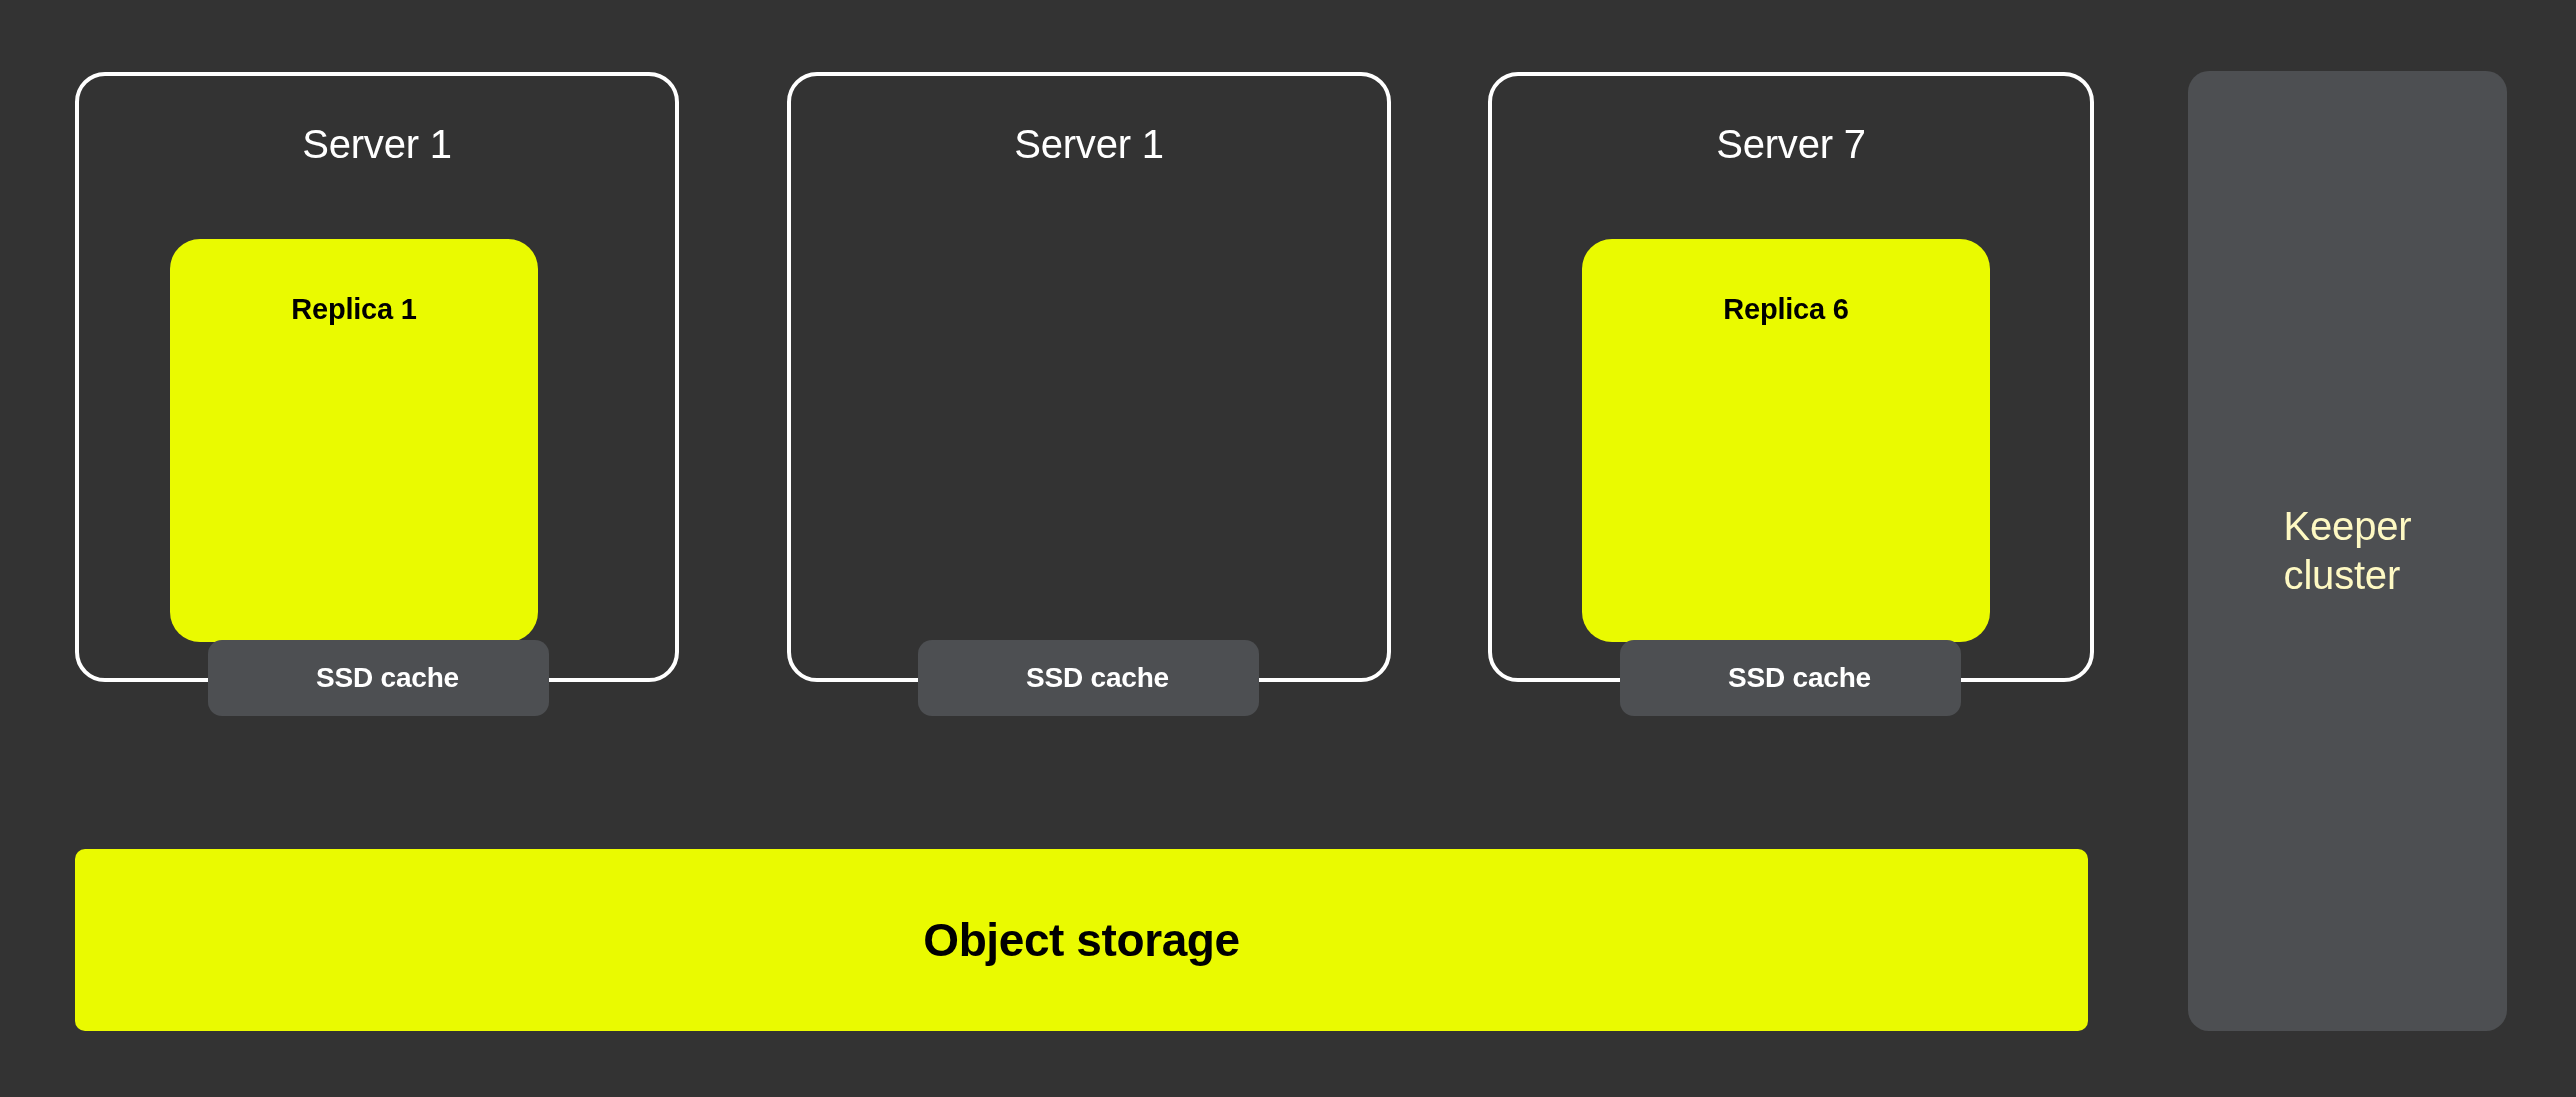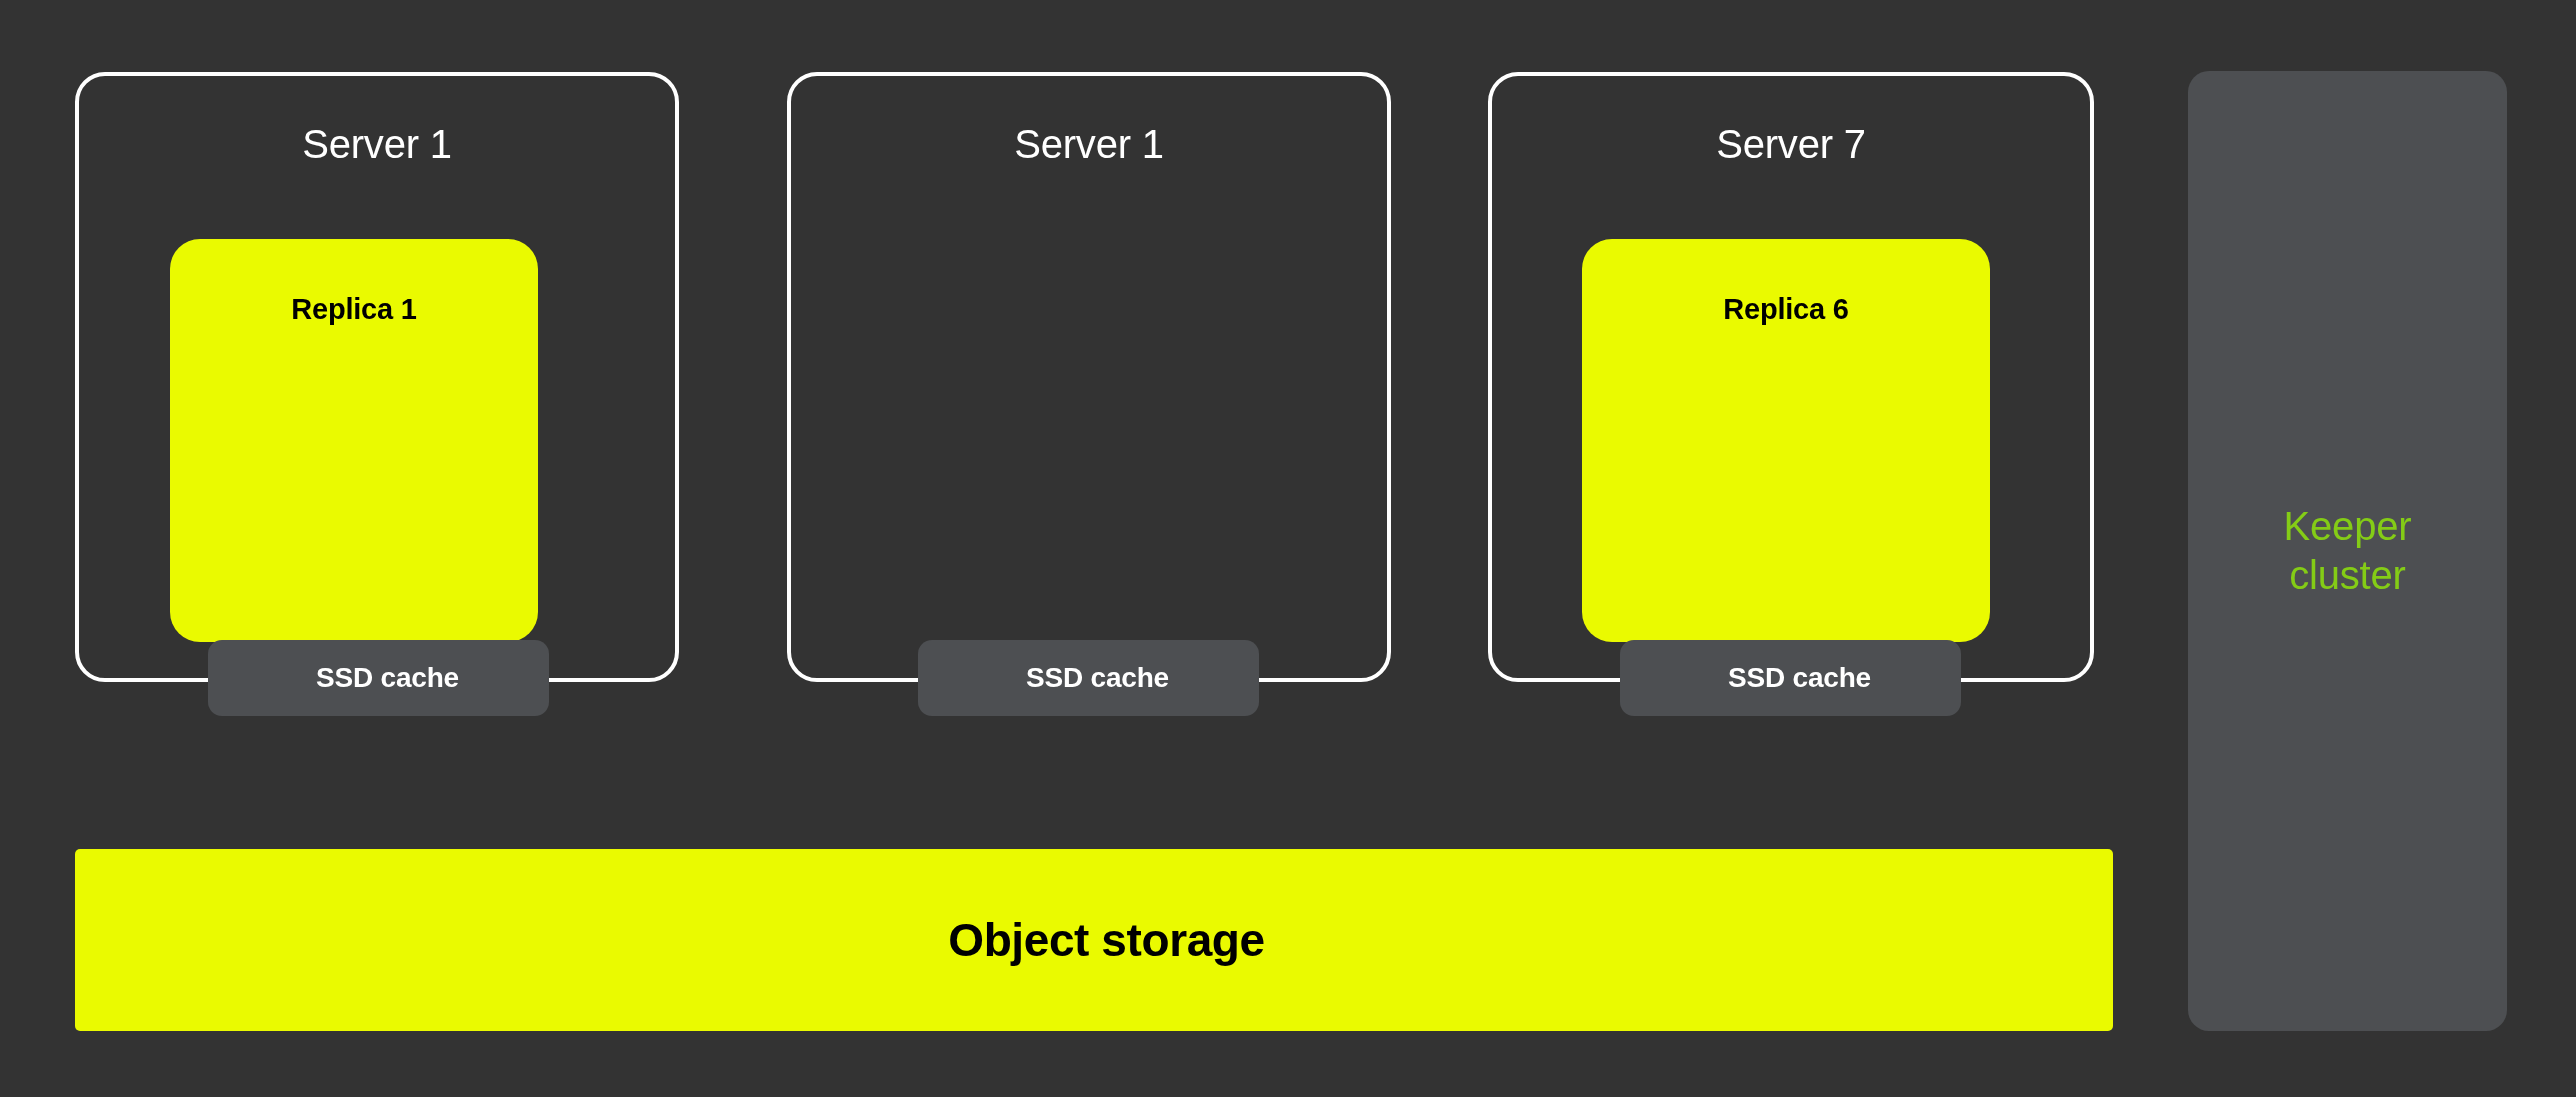--- a/index.html
+++ b/index.html
@@ -103,26 +103,25 @@
   }
 
   
   #object-storage {
     position: absolute;
     left: 75px;
     top: 849px;
     width: 2013px;
     height: 182px;
     background: #EAFA00;
-    border-radius: 5px;
+    border-radius: 10px;
     z-index: 2;
     display: flex;
     align-items: center;
     justify-content: center;
-    padding-left: 25px;
   }
   #object-storage-label {
     color: #000000;
     font-size: 46px;
     font-weight: 700;
     letter-spacing: -0.4px;
     line-height: 1;
     white-space: nowrap;
   }
 
@@ -134,26 +133,26 @@
     width: 319px;
     height: 960px;
     background: #4D4F52;
     border-radius: 21px;
     z-index: 2;
     display: flex;
     align-items: center;
     justify-content: center;
   }
   #keeper-cluster-label {
-    color: #84cc16;
+    color: #fef9c3;
     font-size: 40px;
     font-weight: 400;
     letter-spacing: -0.2px;
     line-height: 1.22;
-    text-align: center;
+    text-align: left;
     white-space: pre-line;
   }
 </style>
 </head>
 <body>
 
 <div id="canvas">
 
   <div class="server-card" id="server-card-1">
     <div class="server-title">Server 1</div>

